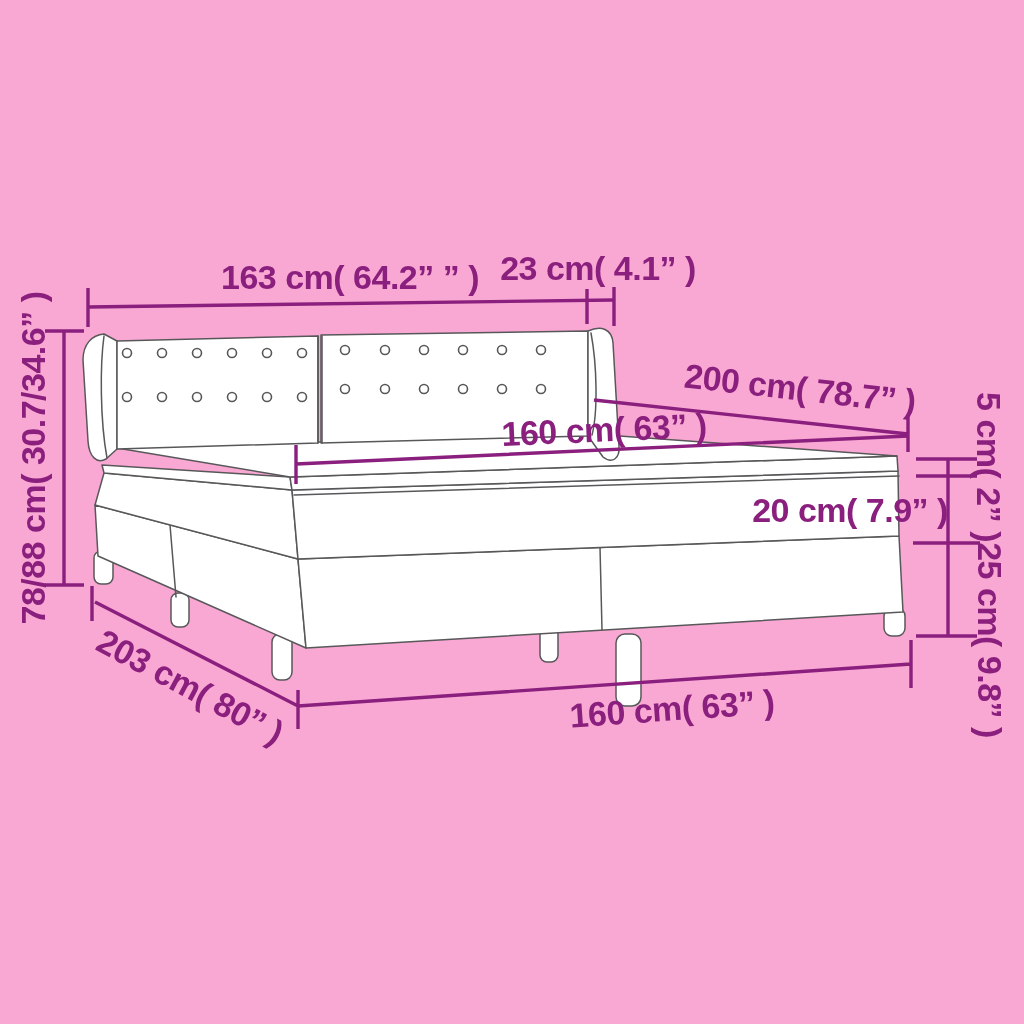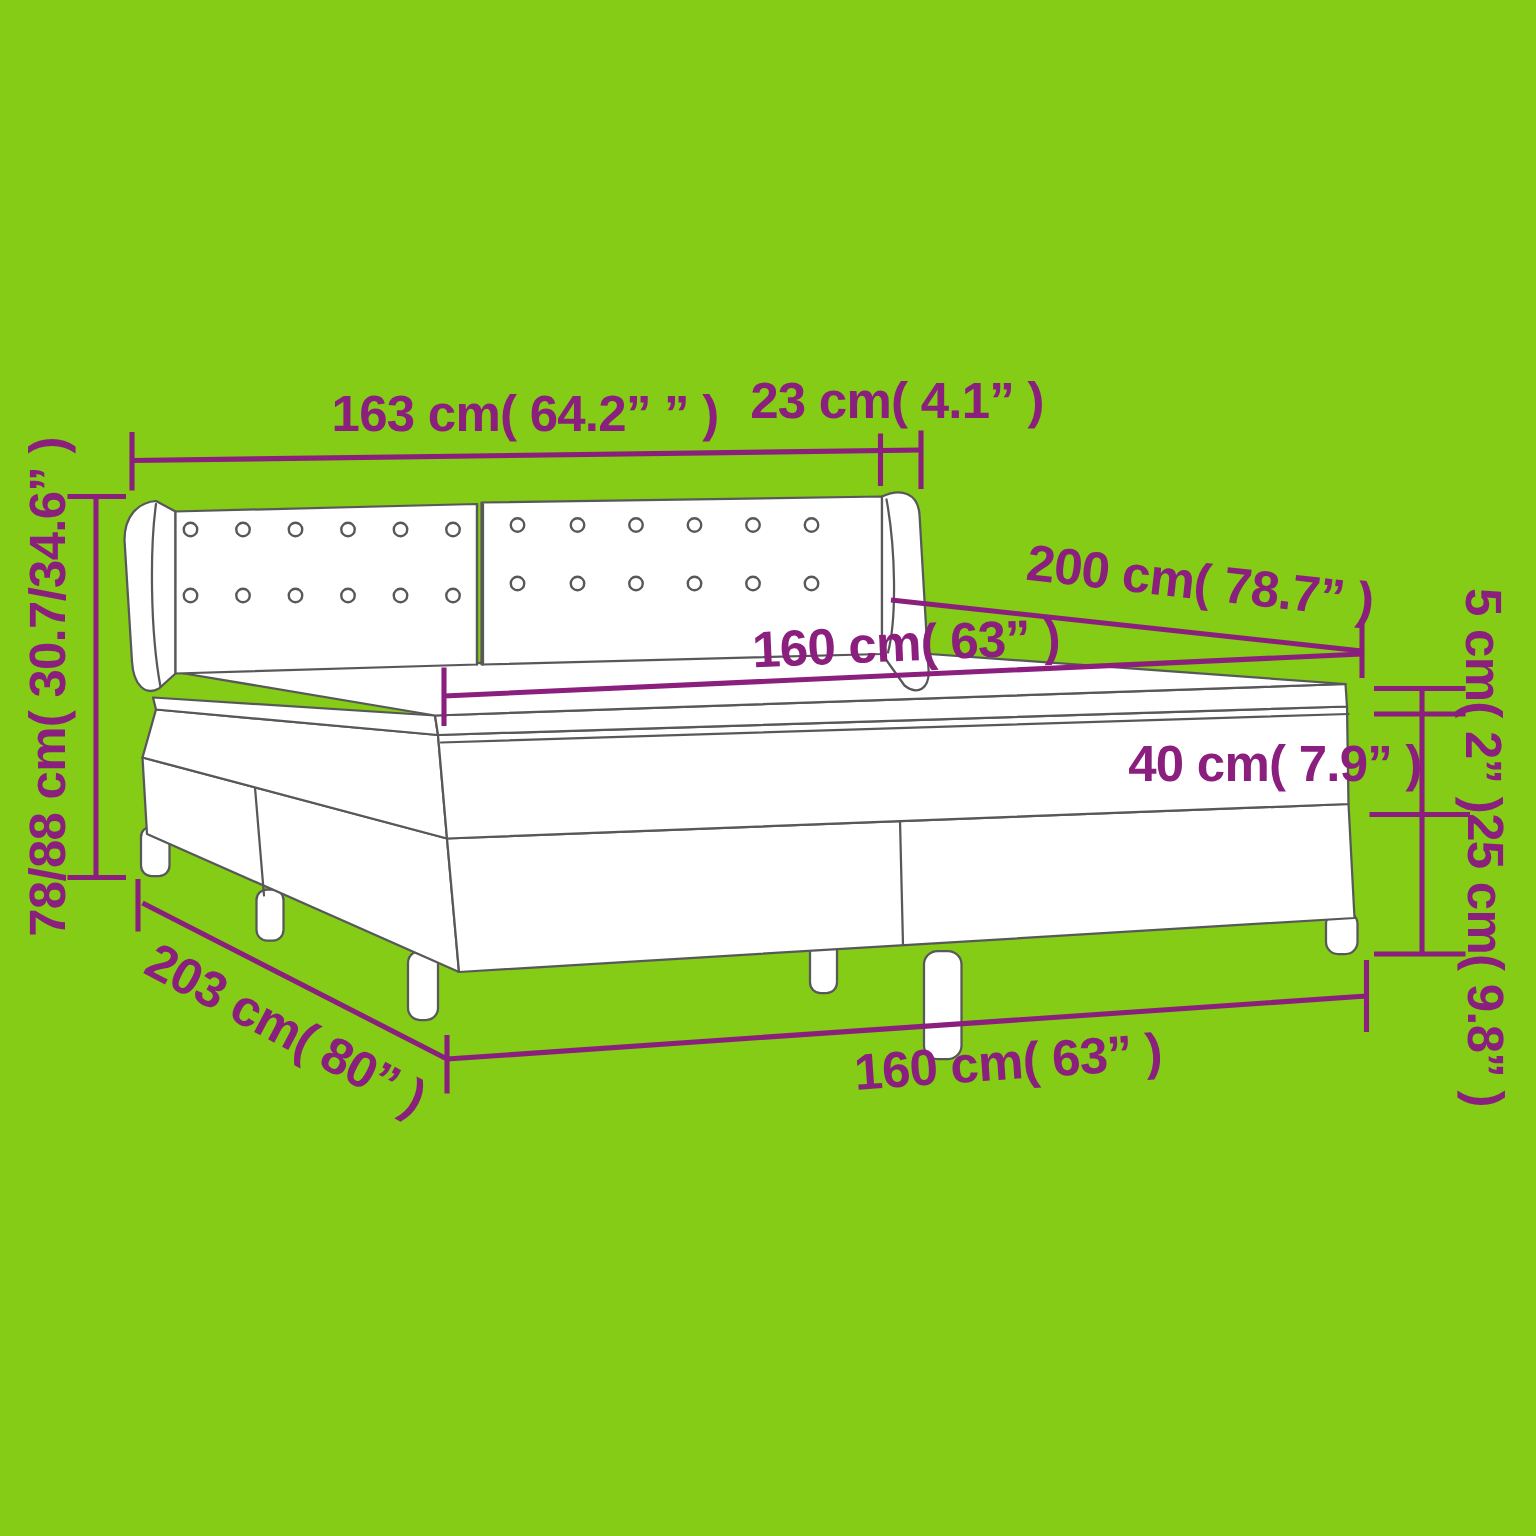--- a/index.html
+++ b/index.html
@@ -1,16 +1,16 @@
 <!DOCTYPE html>
 <html style="--accent: #8A1F7E; --line: #58585A;"><head>
 <meta charset="utf-8">
 <style>
   html,body{margin:0;padding:0;background:#ffffff;}
-  #stage{position:relative;width:1024px;height:1024px;background:#84cc16;overflow:hidden;
+  #stage{position:relative;width:1024px;height:1024px;background:#f9a8d4;overflow:hidden;
          font-family:"Liberation Sans","DejaVu Sans",sans-serif;}
   #art{position:absolute;left:0;top:0;}
   .dim{stroke:var(--accent);stroke-width:3.4;fill:none;stroke-linecap:butt;}
   .art{stroke:var(--line);stroke-width:1.5;fill:#ffffff;stroke-linejoin:round;}
   .artline{stroke:var(--line);stroke-width:1.5;fill:none;stroke-linejoin:round;stroke-linecap:round;}
   .btn{stroke:var(--line);stroke-width:1.6;fill:#ffffff;}
   .label{position:absolute;color:var(--accent);font-weight:700;font-size:34px;
          letter-spacing:-0.5px;white-space:nowrap;transform-origin:center;}
 </style>
 </head>
@@ -102,20 +102,20 @@
   <div class="label" style="left:598px;top:268px;transform:translate(-50%,-50%);">23 cm( 4.1” )</div>
 
   <div class="label" style="left:33px;top:458px;transform:translate(-50%,-50%) rotate(-90deg);">78/88 cm( 30.7/34.6” )</div>
 
   <div class="label" style="left:800px;top:389px;transform:translate(-50%,-50%) rotate(6.5deg);">200 cm( 78.7” )</div>
 
   <div class="label" style="left:604px;top:430px;transform:translate(-50%,-50%) rotate(-2.5deg);">160 cm( 63” )</div>
 
   <div class="label" style="left:988px;top:467px;transform:translate(-50%,-50%) rotate(90deg);">5 cm( 2” )</div>
 
-  <div class="label" style="left:850px;top:510px;transform:translate(-50%,-50%);">40 cm( 7.9” )</div>
+  <div class="label" style="left:850px;top:510px;transform:translate(-50%,-50%);">20 cm( 7.9” )</div>
 
   <div class="label" style="left:989px;top:640px;transform:translate(-50%,-50%) rotate(90deg);">25 cm( 9.8” )</div>
 
   <div class="label" style="left:190px;top:687px;transform:translate(-50%,-50%) rotate(28deg);">203 cm( 80” )</div>
 
   <div class="label" style="left:672px;top:709px;transform:translate(-50%,-50%) rotate(-4deg);">160 cm( 63” )</div>
 </div>
 
 </body></html>

